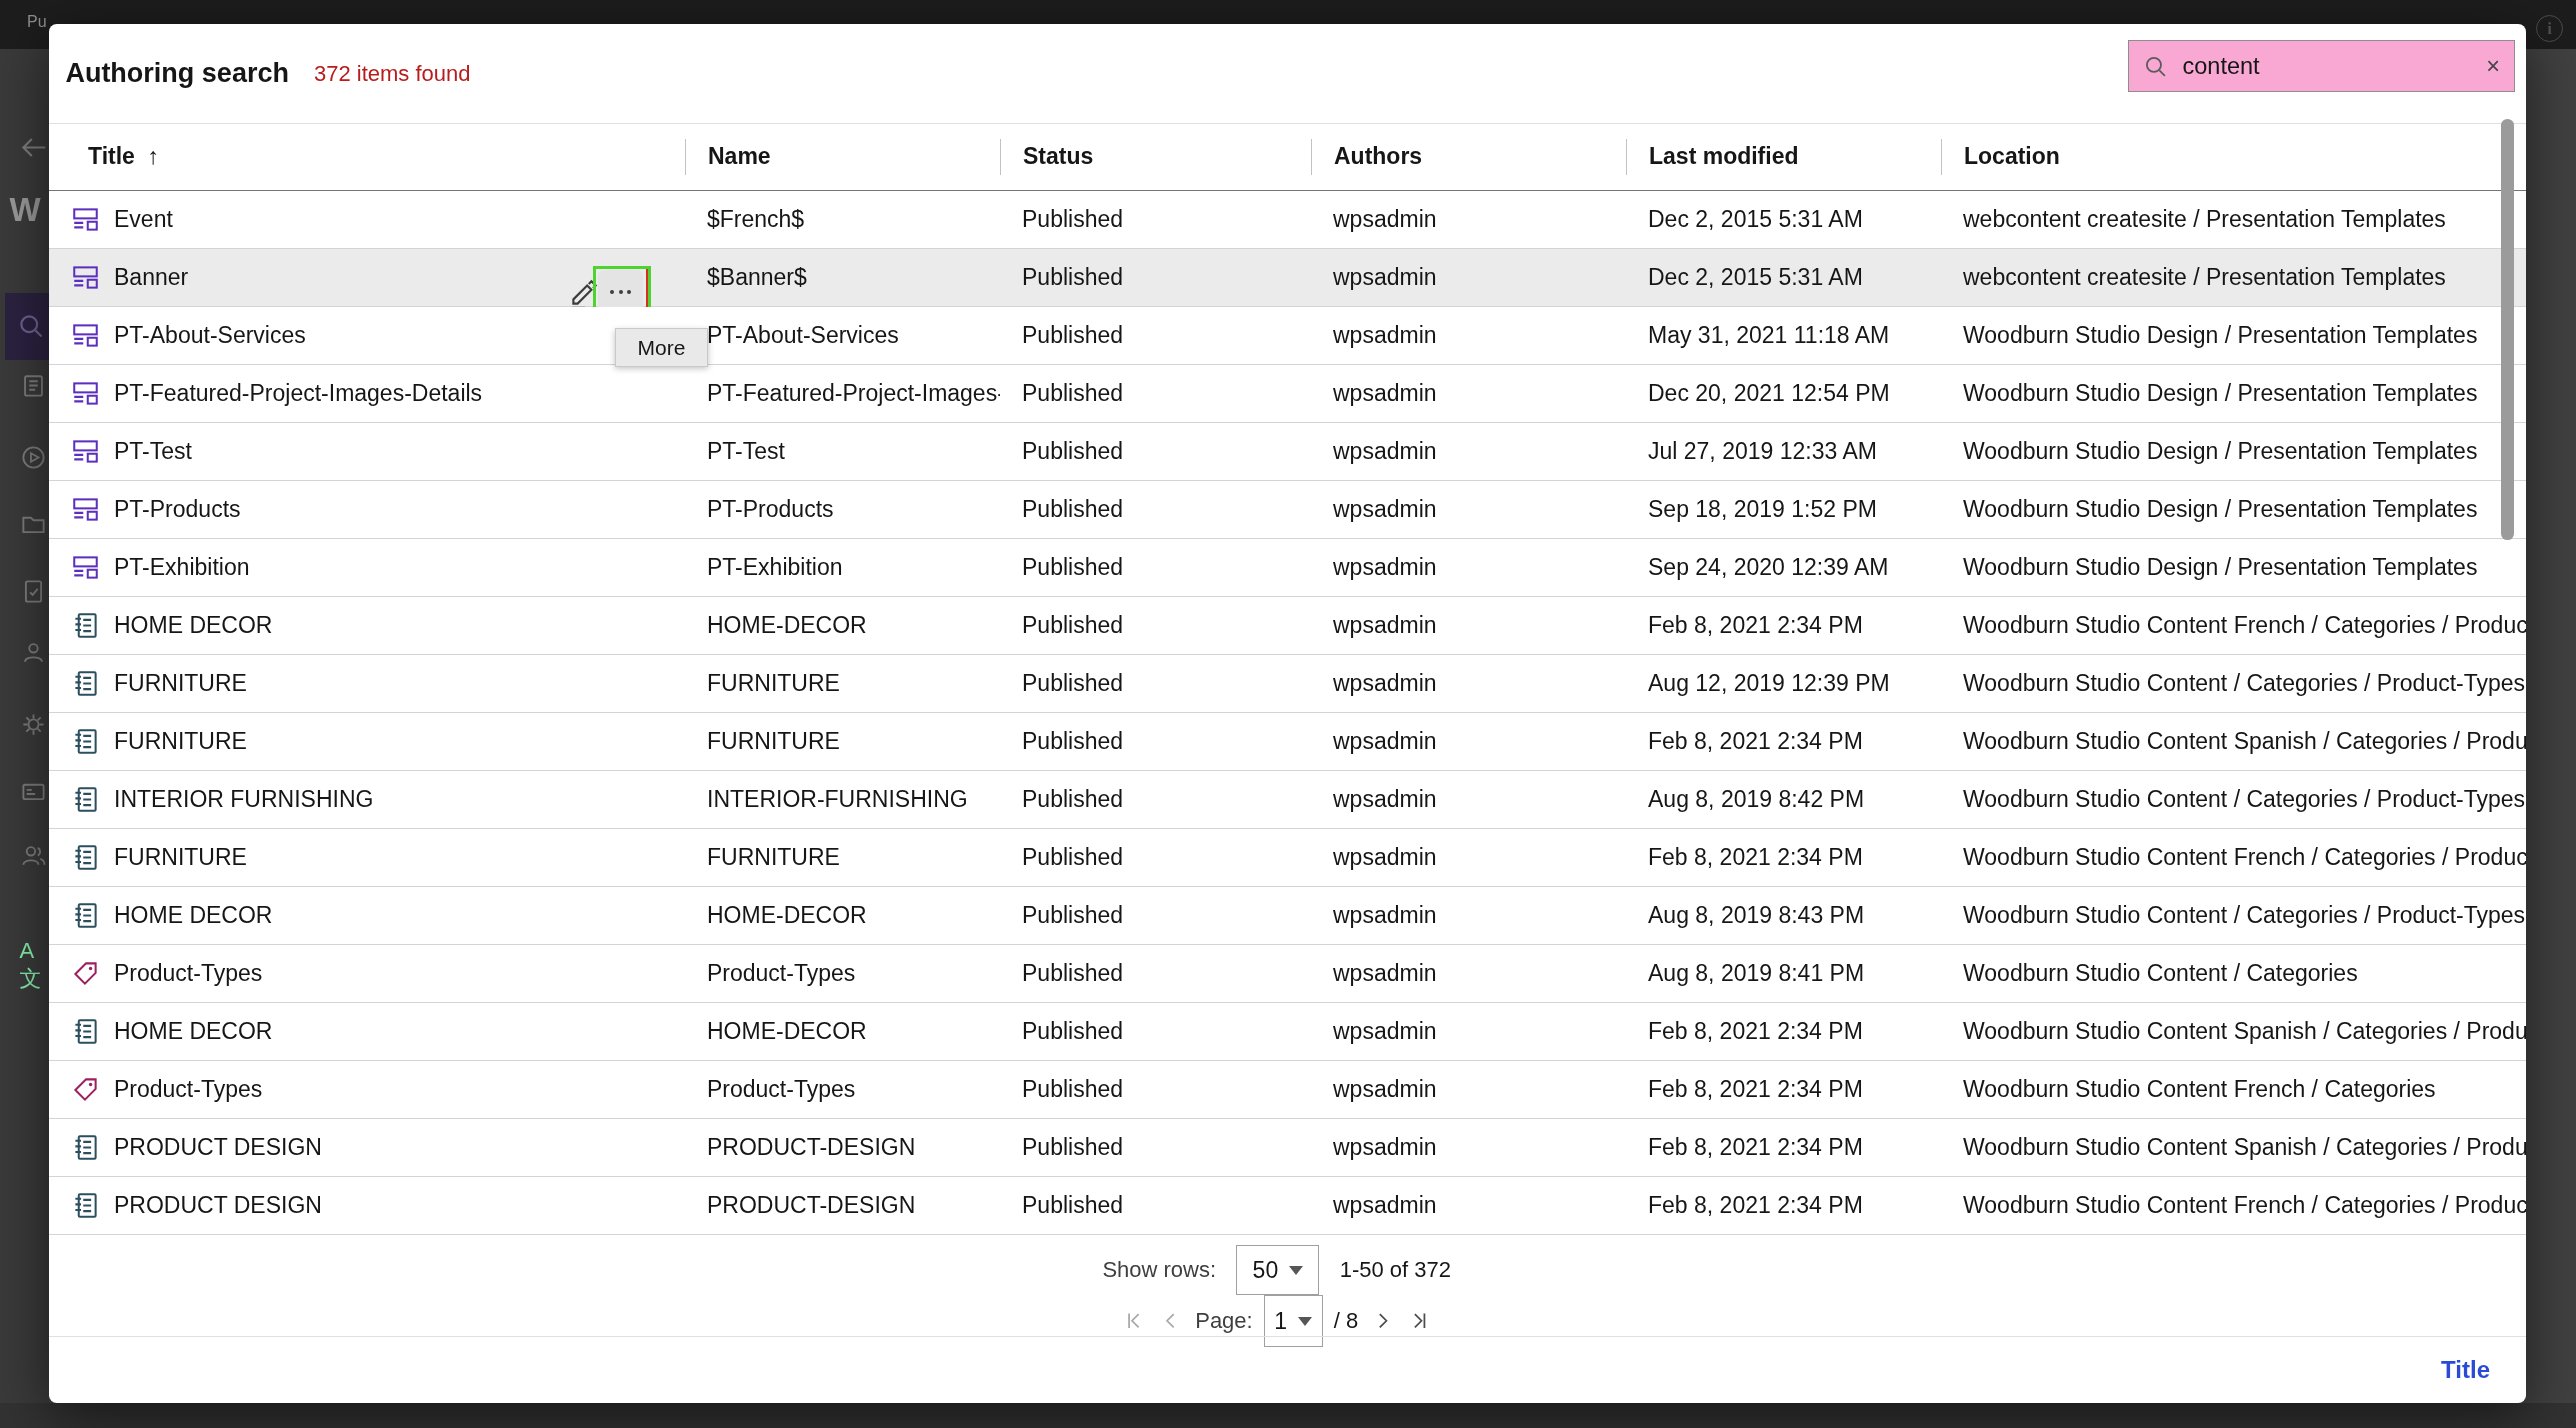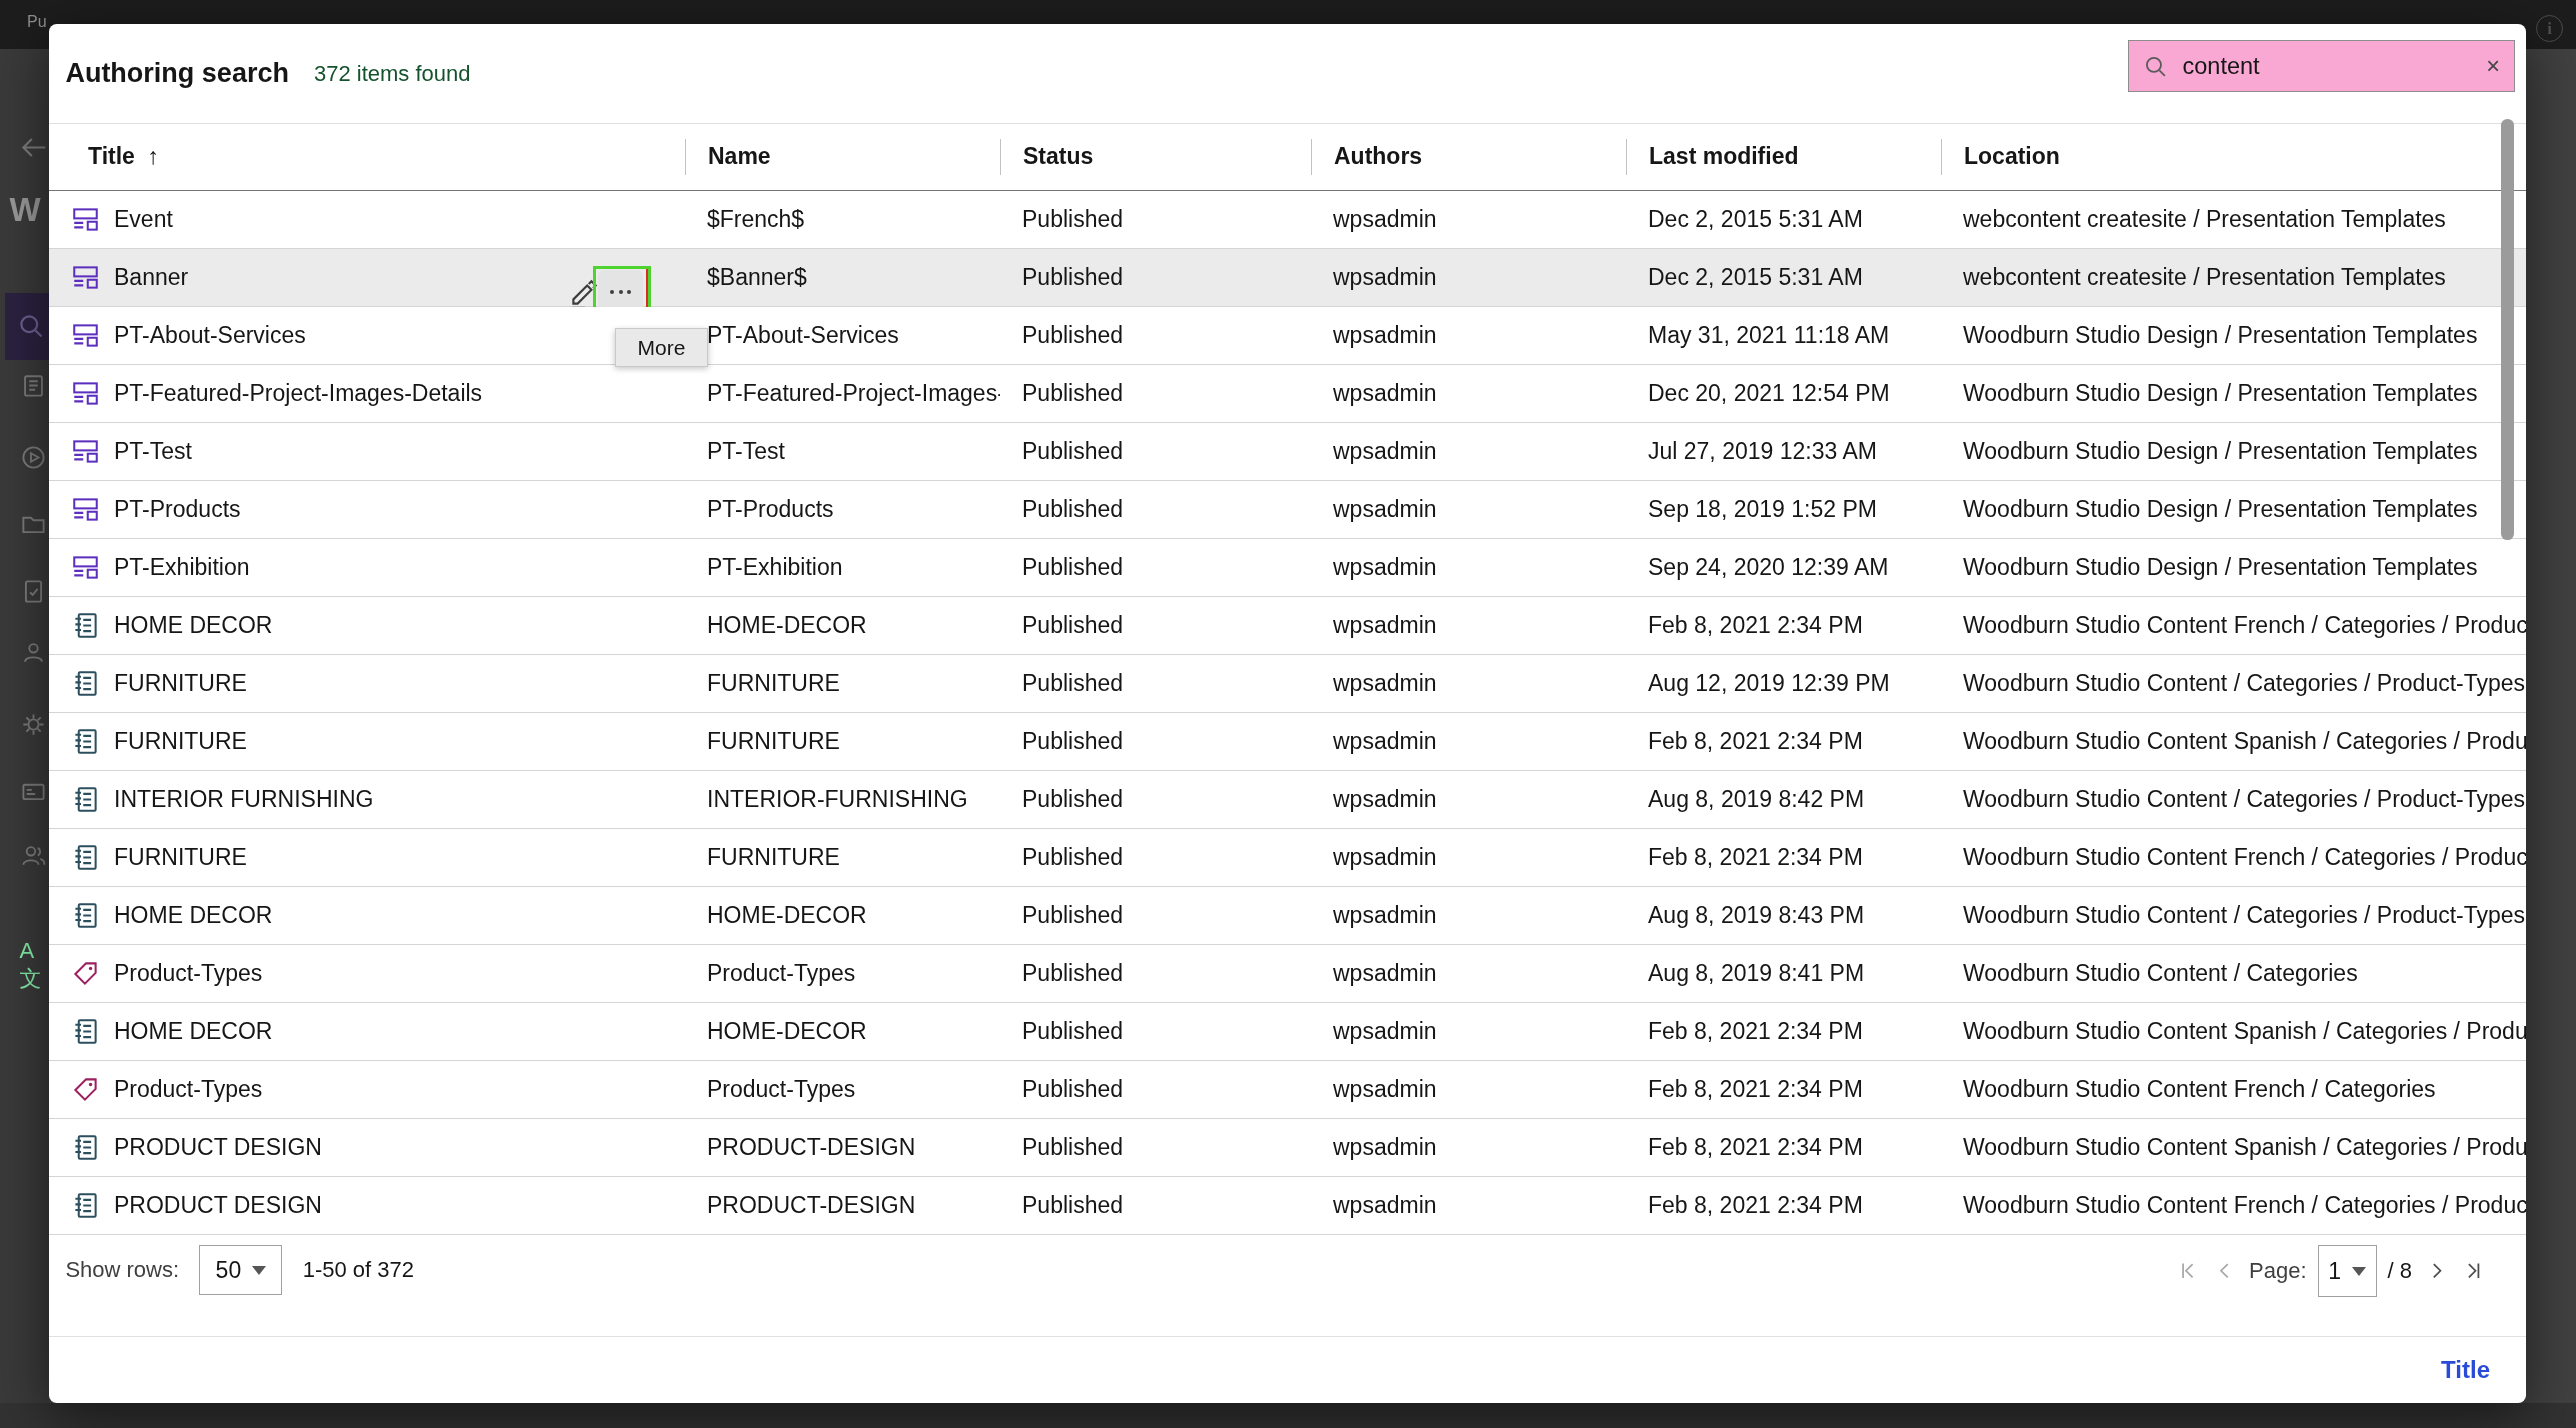--- a/index.html
+++ b/index.html
@@ -18,21 +18,21 @@
   .side-heading{position:absolute;left:9.4px;top:142px;color:#9a9a9a;font-size:33px;font-weight:bold;}
   .side-active{position:absolute;left:4.7px;top:244px;width:45px;height:67px;background:#2b2240;}
   .side-active svg{width:28px;height:28px;margin:19px 0 0 12.5px;color:#6e6191;}
   .side-logo{position:absolute;left:19px;top:1365px;color:#5b3f85;font-size:36px;font-weight:bold;}
   .bottom-strip{position:absolute;left:0;top:1403px;width:2576px;height:25px;background:#323232;}
   
   .dialog{position:absolute;left:49px;top:24px;width:2477px;height:1379px;background:#ffffff;
        border-radius:7.8px;box-shadow:0 14px 55px rgba(0,0,0,.55);}
   .dlg-head{position:absolute;left:16.4px;top:0;height:99px;display:flex;align-items:center;gap:25px;}
   .dlg-title{font-size:27px;font-weight:bold;color:#161616;}
-  .dlg-count{font-size:22px;color:#14532d;}
+  .dlg-count{font-size:22px;color:#b91c1c;}
   .head-divider{position:absolute;left:0;top:99px;width:100%;height:0.8px;background:#e0e0e0;}
   
   .searchbox{position:absolute;top:16.4px;right:11px;width:387px;height:52px;box-sizing:border-box;
        border:1.6px solid #8d8d8d;background:#f9a8d4;display:flex;align-items:center;padding:0 14px;gap:12.5px;}
   .searchbox svg{flex:0 0 auto;}
   .searchbox input{border:none;outline:none;flex:1;font-size:23.5px;color:#161616;
        font-family:"Liberation Sans",sans-serif;min-width:0;background:transparent;}
   .clear-x{font-size:23.5px;color:#444;cursor:pointer;line-height:1;}
   
   .table{position:absolute;left:0;top:99px;width:100%;}
@@ -61,21 +61,21 @@
   .more-btn{position:absolute;left:2.3px;top:0.8px;width:45px;height:45px;background:#e4e4e4;border-radius:6.3px;
        display:flex;align-items:center;justify-content:center;gap:4.7px;cursor:pointer;}
   .more-btn i{width:3.9px;height:3.9px;border-radius:50%;background:#3f3f3f;}
   .tooltip{position:absolute;left:566px;top:63px;min-width:69px;height:37px;background:#e9e9e9;
        border:0.8px solid #c9c9c9;box-shadow:0 2.3px 6.3px rgba(0,0,0,.25);display:flex;align-items:center;
        justify-content:center;font-size:21px;color:#161616;padding:0 11px;z-index:5;}
   
   .scroll-thumb{position:absolute;right:12.5px;top:95px;width:12.5px;height:421px;background:#9b9b9b;border-radius:6.3px;}
   
   .footer{position:absolute;left:0;top:1221px;width:100%;height:92px;box-sizing:border-box;
-       display:flex;align-items:flex-start;justify-content:space-between;padding:0 38px 0 16.4px;}
+       display:flex;align-items:center;justify-content:space-between;padding:0 38px 0 16.4px;flex-direction:column;}
   .foot-left,.foot-right{display:flex;align-items:center;gap:20.3px;font-size:22px;color:#3f3f3f;}
   .select-box{box-sizing:border-box;border:1.6px solid #a0a0a0;display:flex;align-items:center;
        justify-content:center;gap:11px;font-size:23px;color:#161616;cursor:pointer;background:#fff;}
   .rows-box{width:83px;height:50px;}
   .page-box{width:59px;height:52px;}
   .caret{width:0;height:0;border-left:7px solid transparent;border-right:7px solid transparent;
        border-top:9.4px solid #565656;}
   .range-text{color:#161616;}
   .pg-btn{width:27px;height:27px;display:flex;align-items:center;justify-content:center;cursor:pointer;}
   .pg-btn svg{width:23.5px;height:23.5px;}

